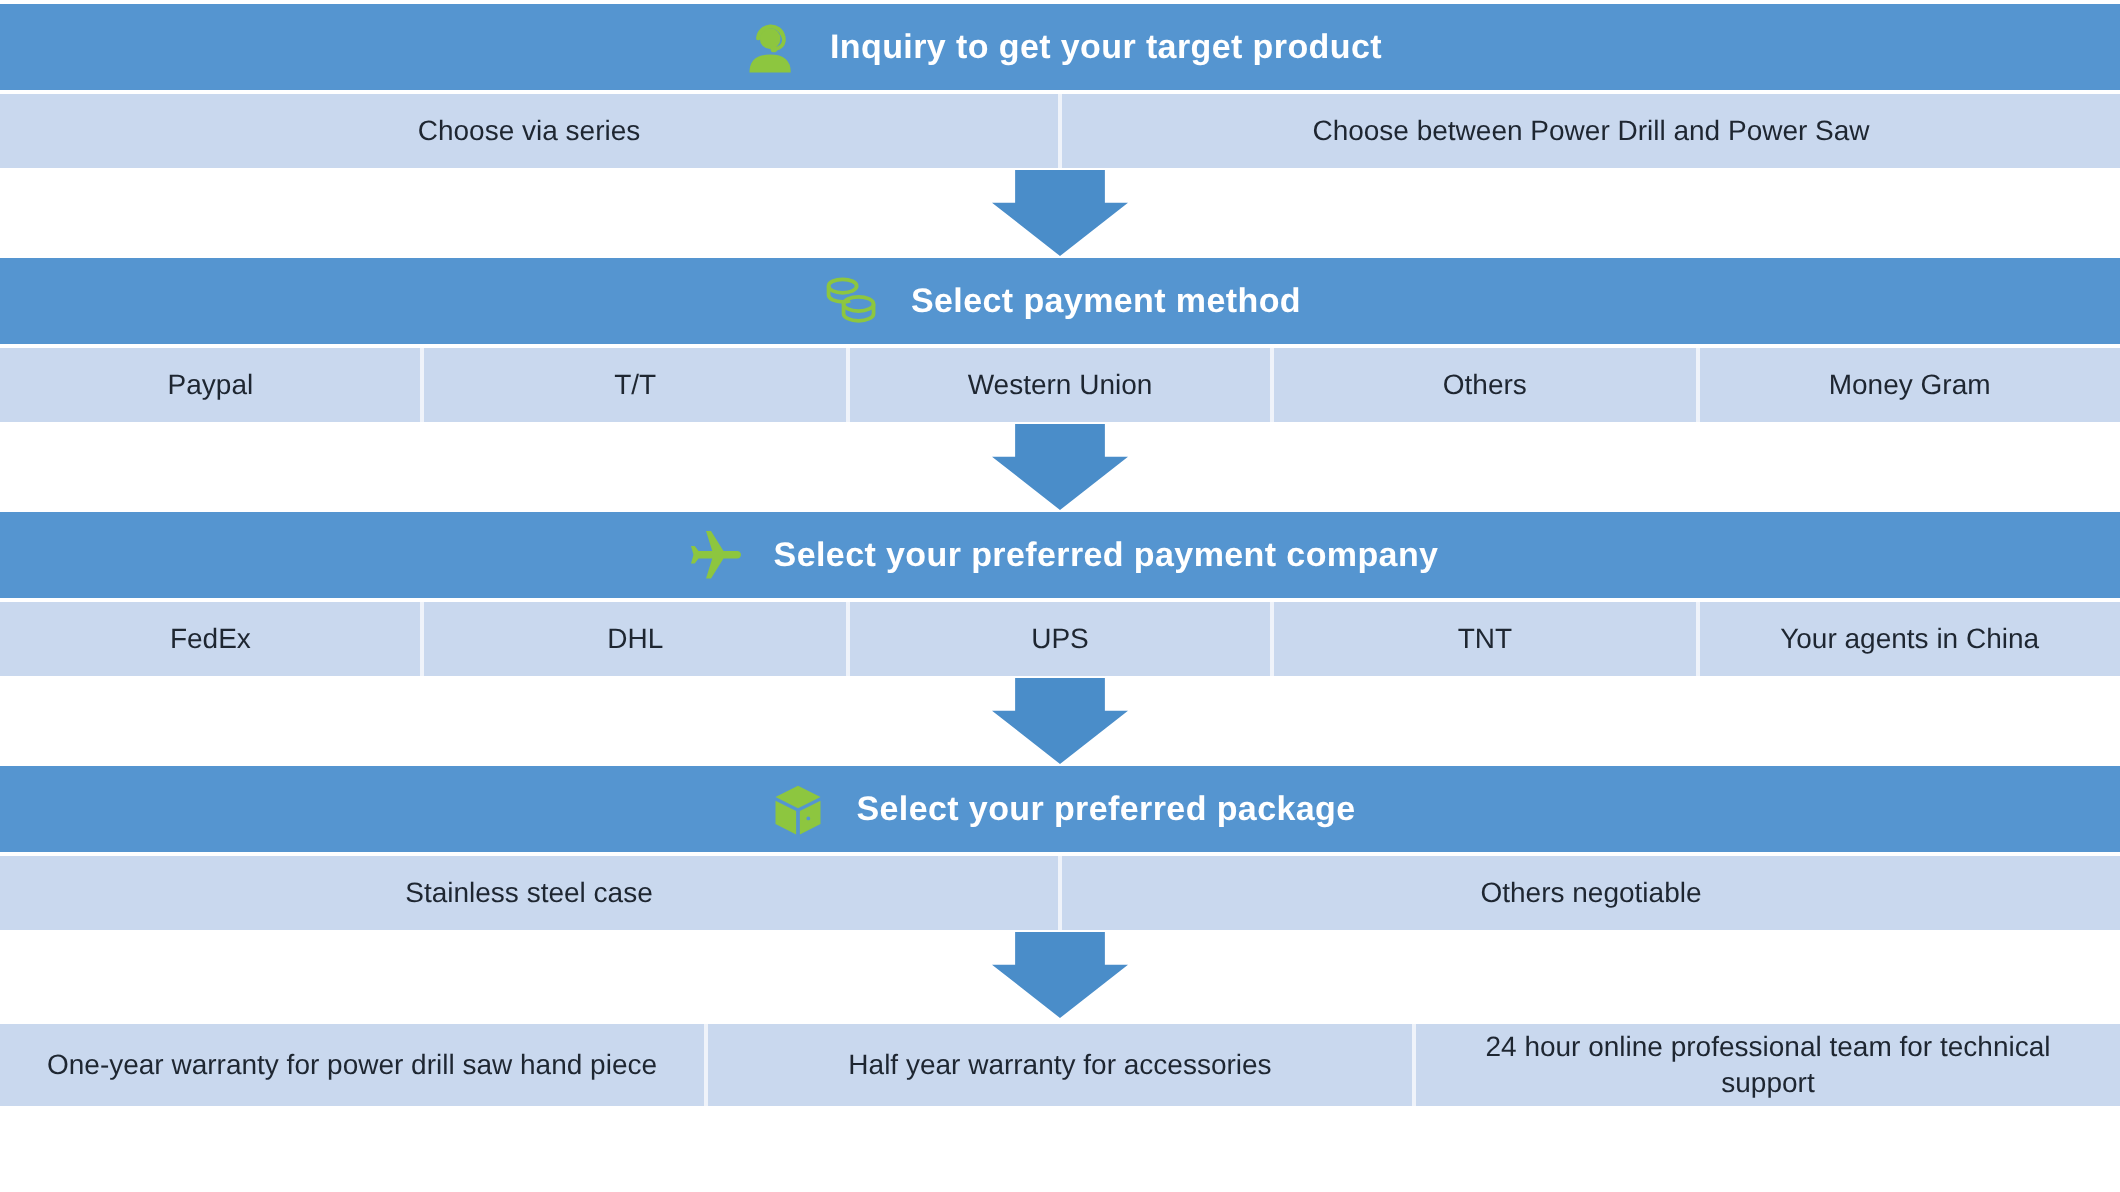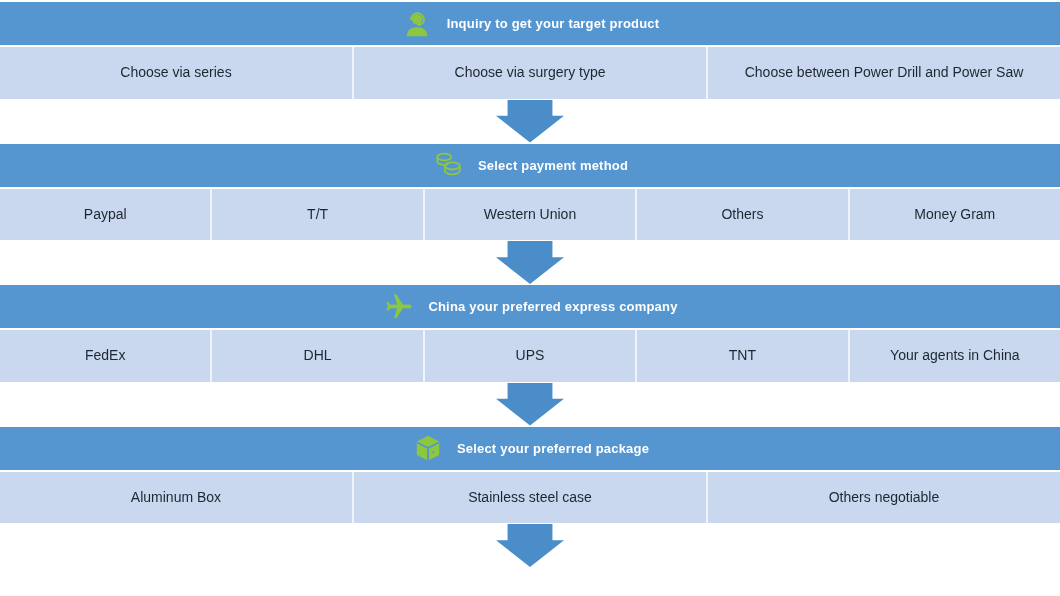--- a/index.html
+++ b/index.html
@@ -23,40 +23,40 @@
     color:#8dc63f;
   }
   .step-icon{
     width:34px;height:34px;
     display:flex;align-items:center;justify-content:center;
     flex:0 0 auto;
   }
   .step-icon svg{width:30px;height:30px;display:block;}
   .step-title{
     color:#ffffff;
-    font-size:13px;
+    font-size:17px;
     font-weight:600;
     letter-spacing:.2px;
     white-space:nowrap;
   }
   .step-row{
     display:flex;
     background:#c9d8ee;
     border-top:2px solid #ffffff;
     min-height:37px;
   }
   .step-row .cell{
     flex:1 1 0;
     display:flex;
     align-items:center;
     justify-content:center;
     text-align:center;
     font-size:14px;
     color:#1e2631;
-    padding:17px 10px;
+    padding:3px 10px;
     box-sizing:border-box;
     line-height:1.25;
   }
   .step-row .cell + .cell{
     border-left:2px solid rgba(255,255,255,.7);
   }
   .arrow-gap{
     height:45px;
     display:flex;
     align-items:center;
@@ -83,21 +83,20 @@
           <path d="M4 29q0-9.5 11-9.5q11 0 11 9.5z"></path>
           <path d="M8.6 10.8a6.8 6.8 0 0 1 13.4-1" fill="none" stroke="currentColor" stroke-width="2.2" stroke-linecap="round"></path>
           <path d="M22.2 10.2c.7 3.8-1.6 6-4.8 6.3" fill="none" stroke="currentColor" stroke-width="2" stroke-linecap="round"></path>
           <circle cx="17" cy="16.6" r="1.7"></circle>
         </svg>
       </span>
       <span class="step-title">Inquiry to get your target product</span>
     </div>
     <div class="step-row">
       <div class="cell">Choose via series</div>
-      <div class="cell">Choose via surgery type</div>
       <div class="cell">Choose between Power Drill and Power Saw</div>
     </div>
   </div>
 
   <div class="arrow-gap">
     <div class="down-arrow"></div>
   </div>
 
   <div class="step">
     <div class="step-header">
@@ -124,21 +123,21 @@
     <div class="down-arrow"></div>
   </div>
 
   <div class="step">
     <div class="step-header">
       <span class="step-icon">
         <svg viewBox="0 0 24 24" fill="currentColor">
           <path transform="rotate(90 12 12)" d="M21 16v-2l-8-5V3.5C13 2.67 12.33 2 11.5 2S10 2.67 10 3.5V9l-8 5v2l8-2.5V19l-2 1.5V22l3.5-1 3.5 1v-1.5L13 19v-5.5l8 2.5z"></path>
         </svg>
       </span>
-      <span class="step-title">China your preferred express company</span>
+      <span class="step-title">Select your preferred payment company</span>
     </div>
     <div class="step-row">
       <div class="cell">FedEx</div>
       <div class="cell">DHL</div>
       <div class="cell">UPS</div>
       <div class="cell">TNT</div>
       <div class="cell">Your agents in China</div>
     </div>
   </div>
 
@@ -152,26 +151,30 @@
         <svg viewBox="0 0 32 32" fill="currentColor">
           <polygon points="16,3 28,9 16,15 4,9"></polygon>
           <polygon points="4,11 15,16.5 15,29 4,23.5"></polygon>
           <polygon points="28,11 17,16.5 17,29 28,23.5"></polygon>
           <circle cx="21.5" cy="20.5" r="1" fill="#5595d0"></circle>
         </svg>
       </span>
       <span class="step-title">Select your preferred package</span>
     </div>
     <div class="step-row">
-      <div class="cell">Aluminum Box</div>
       <div class="cell">Stainless steel case</div>
       <div class="cell">Others negotiable</div>
     </div>
   </div>
 
   <div class="arrow-gap">
     <div class="down-arrow"></div>
   </div>
 
   <div class="step">
+    <div class="step-row row-tall">
+      <div class="cell">One-year warranty for power drill saw hand piece</div>
+      <div class="cell">Half year warranty for accessories</div>
+      <div class="cell">24 hour online professional team for technical support</div>
+    </div>
   </div>
 
 </div>
 
 </body></html>

